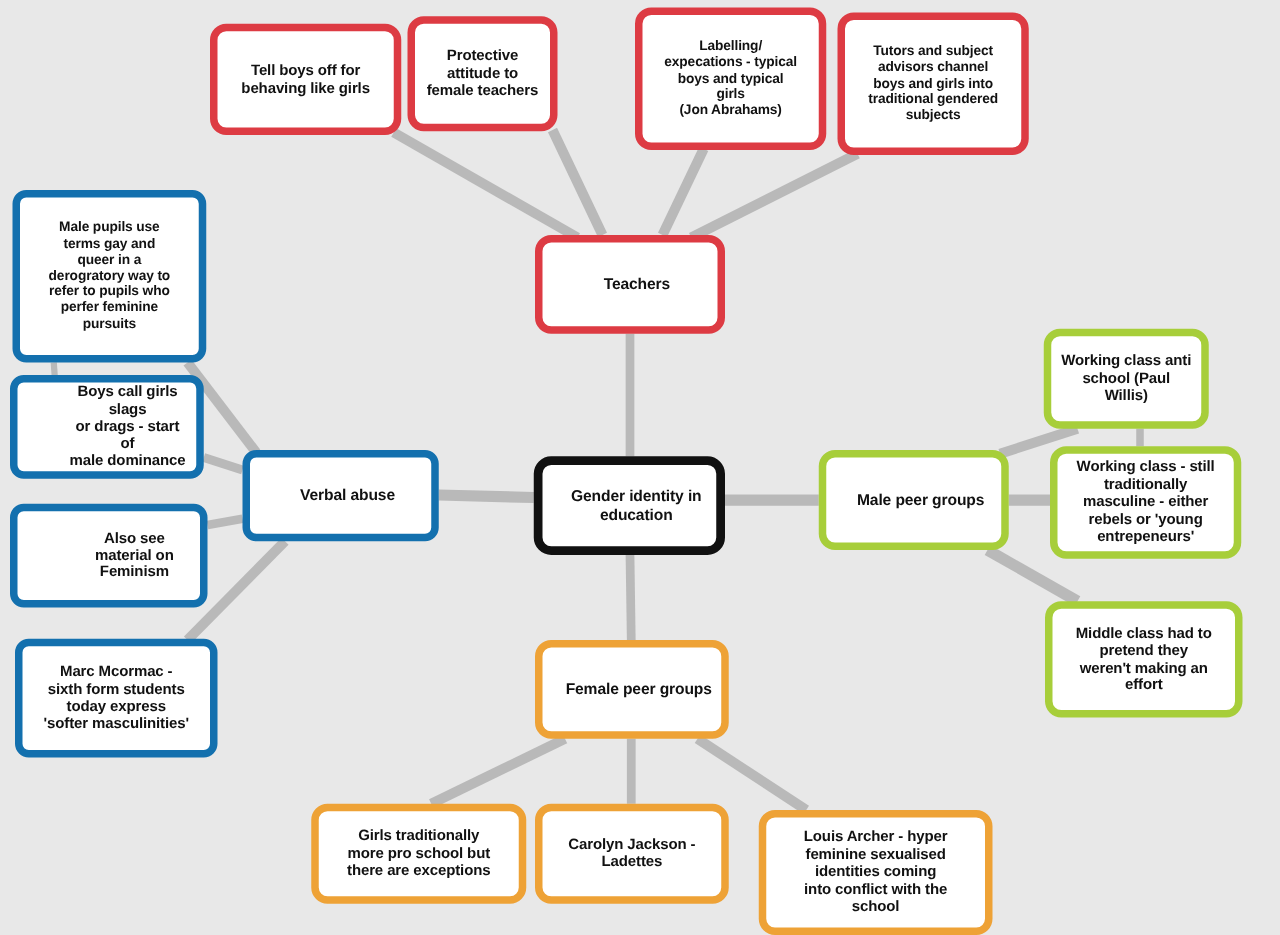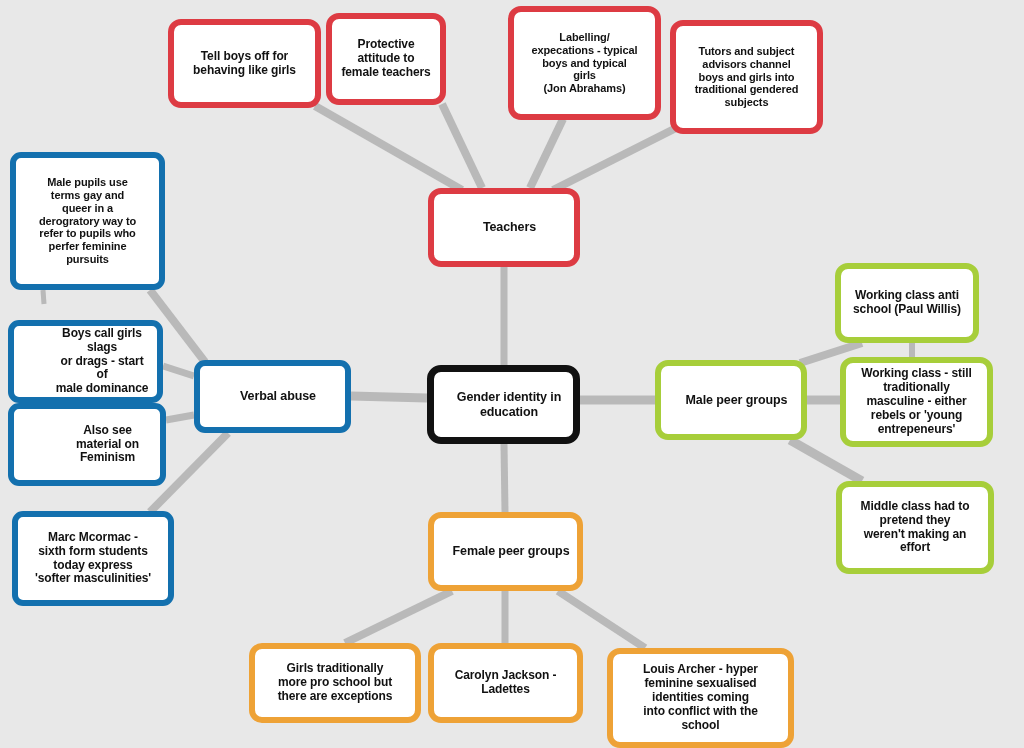--- a/index.html
+++ b/index.html
@@ -110,52 +110,52 @@
         <span class="node-label">Protective attitude to
 female teachers</span>
       </div>
       <div class="node n-red sz-sm" style="left: 508px; top: 6px; width: 153px; height: 114px;">
         <span class="node-label">Labelling/
 expecations - typical
 boys and typical
 girls
 (Jon Abrahams)</span>
       </div>
-      <div class="node n-red sz-sm" style="left: 670px; top: 20px; width: 153px; height: 114px; text-align: center;">
+      <div class="node n-red sz-sm" style="left: 670px; top: 10px; width: 153px; height: 114px; text-align: center;">
         <span class="node-label">Tutors and subject
 advisors channel
 boys and girls into
 traditional gendered
 subjects</span>
       </div>
       <div class="node n-blue sz-sm" style="left: 10px; top: 152px; width: 155px; height: 138px;">
         <span class="node-label">Male pupils use
 terms gay and
 queer in a
 derogratory way to
 refer to pupils who
 perfer feminine
 pursuits</span>
       </div>
-      <div class="node n-blue sz-md" style="left: 8px; top: 320px; width: 155px; height: 83px; padding-left: 40px;">
+      <div class="node n-blue sz-md" style="left: 8px; top: 300px; width: 155px; height: 83px; padding-left: 40px;">
         <span class="node-label">Boys call girls slags
 or drags - start of
 male dominance</span>
       </div>
       <div class="node n-blue sz-md" style="left: 8px; top: 403px; width: 158px; height: 83px; padding-left: 48px;">
         <span class="node-label">Also see material on
 Feminism</span>
       </div>
       <div class="node n-blue sz-md" style="left: 12px; top: 511px; width: 162px; height: 95px;">
         <span class="node-label">Marc Mcormac -
 sixth form students
 today express
 'softer masculinities'</span>
       </div>
-      <div class="node n-green sz-md" style="left: 835px; top: 263px; width: 144px; height: 80px;">
+      <div class="node n-green sz-md" style="left: 835px; top: 263px; width: 132px; height: 80px;">
         <span class="node-label">Working class anti
 school (Paul Willis)</span>
       </div>
       <div class="node n-green sz-md" style="left: 840px; top: 357px; width: 153px; height: 90px;">
         <span class="node-label">Working class - still
 traditionally
 masculine - either
 rebels or 'young
 entrepeneurs'</span>
       </div>

